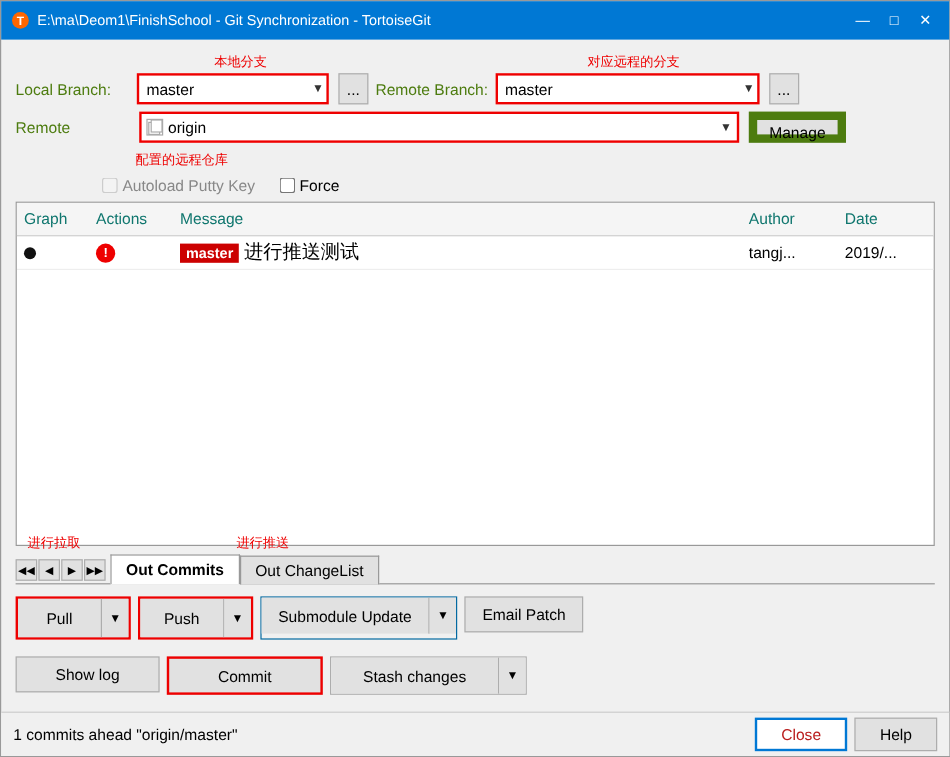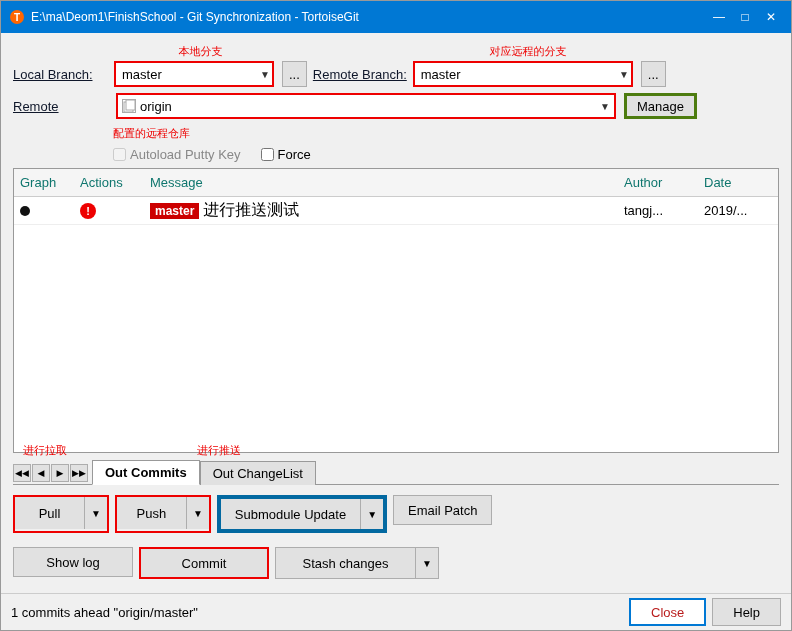--- a/index.html
+++ b/index.html
@@ -53,24 +53,23 @@
     }
 
     .content {
       flex: 1;
       padding: 10px 12px;
       display: flex;
       flex-direction: column;
       gap: 6px;
     }
     .form-label {
-      color: #0f172a;
+      color: #4d7c0f;
       white-space: nowrap;
       min-width: 95px;
-      text-decoration: underline;
     }
 
     .select-wrapper {
       position: relative;
       display: inline-flex;
       align-items: center;
     }
     select {
       appearance: none;
       -webkit-appearance: none;
@@ -120,39 +119,39 @@
     .remote-text {
       flex: 1;
       font-size: 13px;
     }
     .remote-arrow {
       font-size: 10px;
       color: #333;
     }
     .btn-manage {
       background: #e1e1e1;
-      border: 3px solid #4d7c0f;
+      border: 7px solid #4d7c0f;
       padding: 3px 10px;
       cursor: pointer;
       font-size: 13px;
       height: 26px;
       white-space: nowrap;
     }
 
     .annotation-small {
       color: #e00;
       font-size: 11px;
       margin-left: 100px;
     }
 
     .checkbox-row {
       display: flex;
       align-items: center;
       gap: 20px;
-      margin-left: 100px;
+      margin-left: 72px;
     }
     .checkbox-label {
       display: flex;
       align-items: center;
       gap: 4px;
       font-size: 13px;
       color: #888;
     }
     .checkbox-label input { margin: 0; }
     .checkbox-label-active {
@@ -283,21 +282,21 @@
     }
 
     .bottom-buttons {
       display: flex;
       gap: 6px;
       flex-shrink: 0;
       padding: 4px 0;
     }
     .btn-split {
       display: flex;
-      border: 4px solid #0369a1;
+      border: 1px solid #0369a1;
     }
     .btn-main {
       background: #e1e1e1;
       border: none;
       border-right: 1px solid #adadad;
       padding: 5px 14px;
       cursor: pointer;
       font-size: 13px;
       height: 30px;
     }

